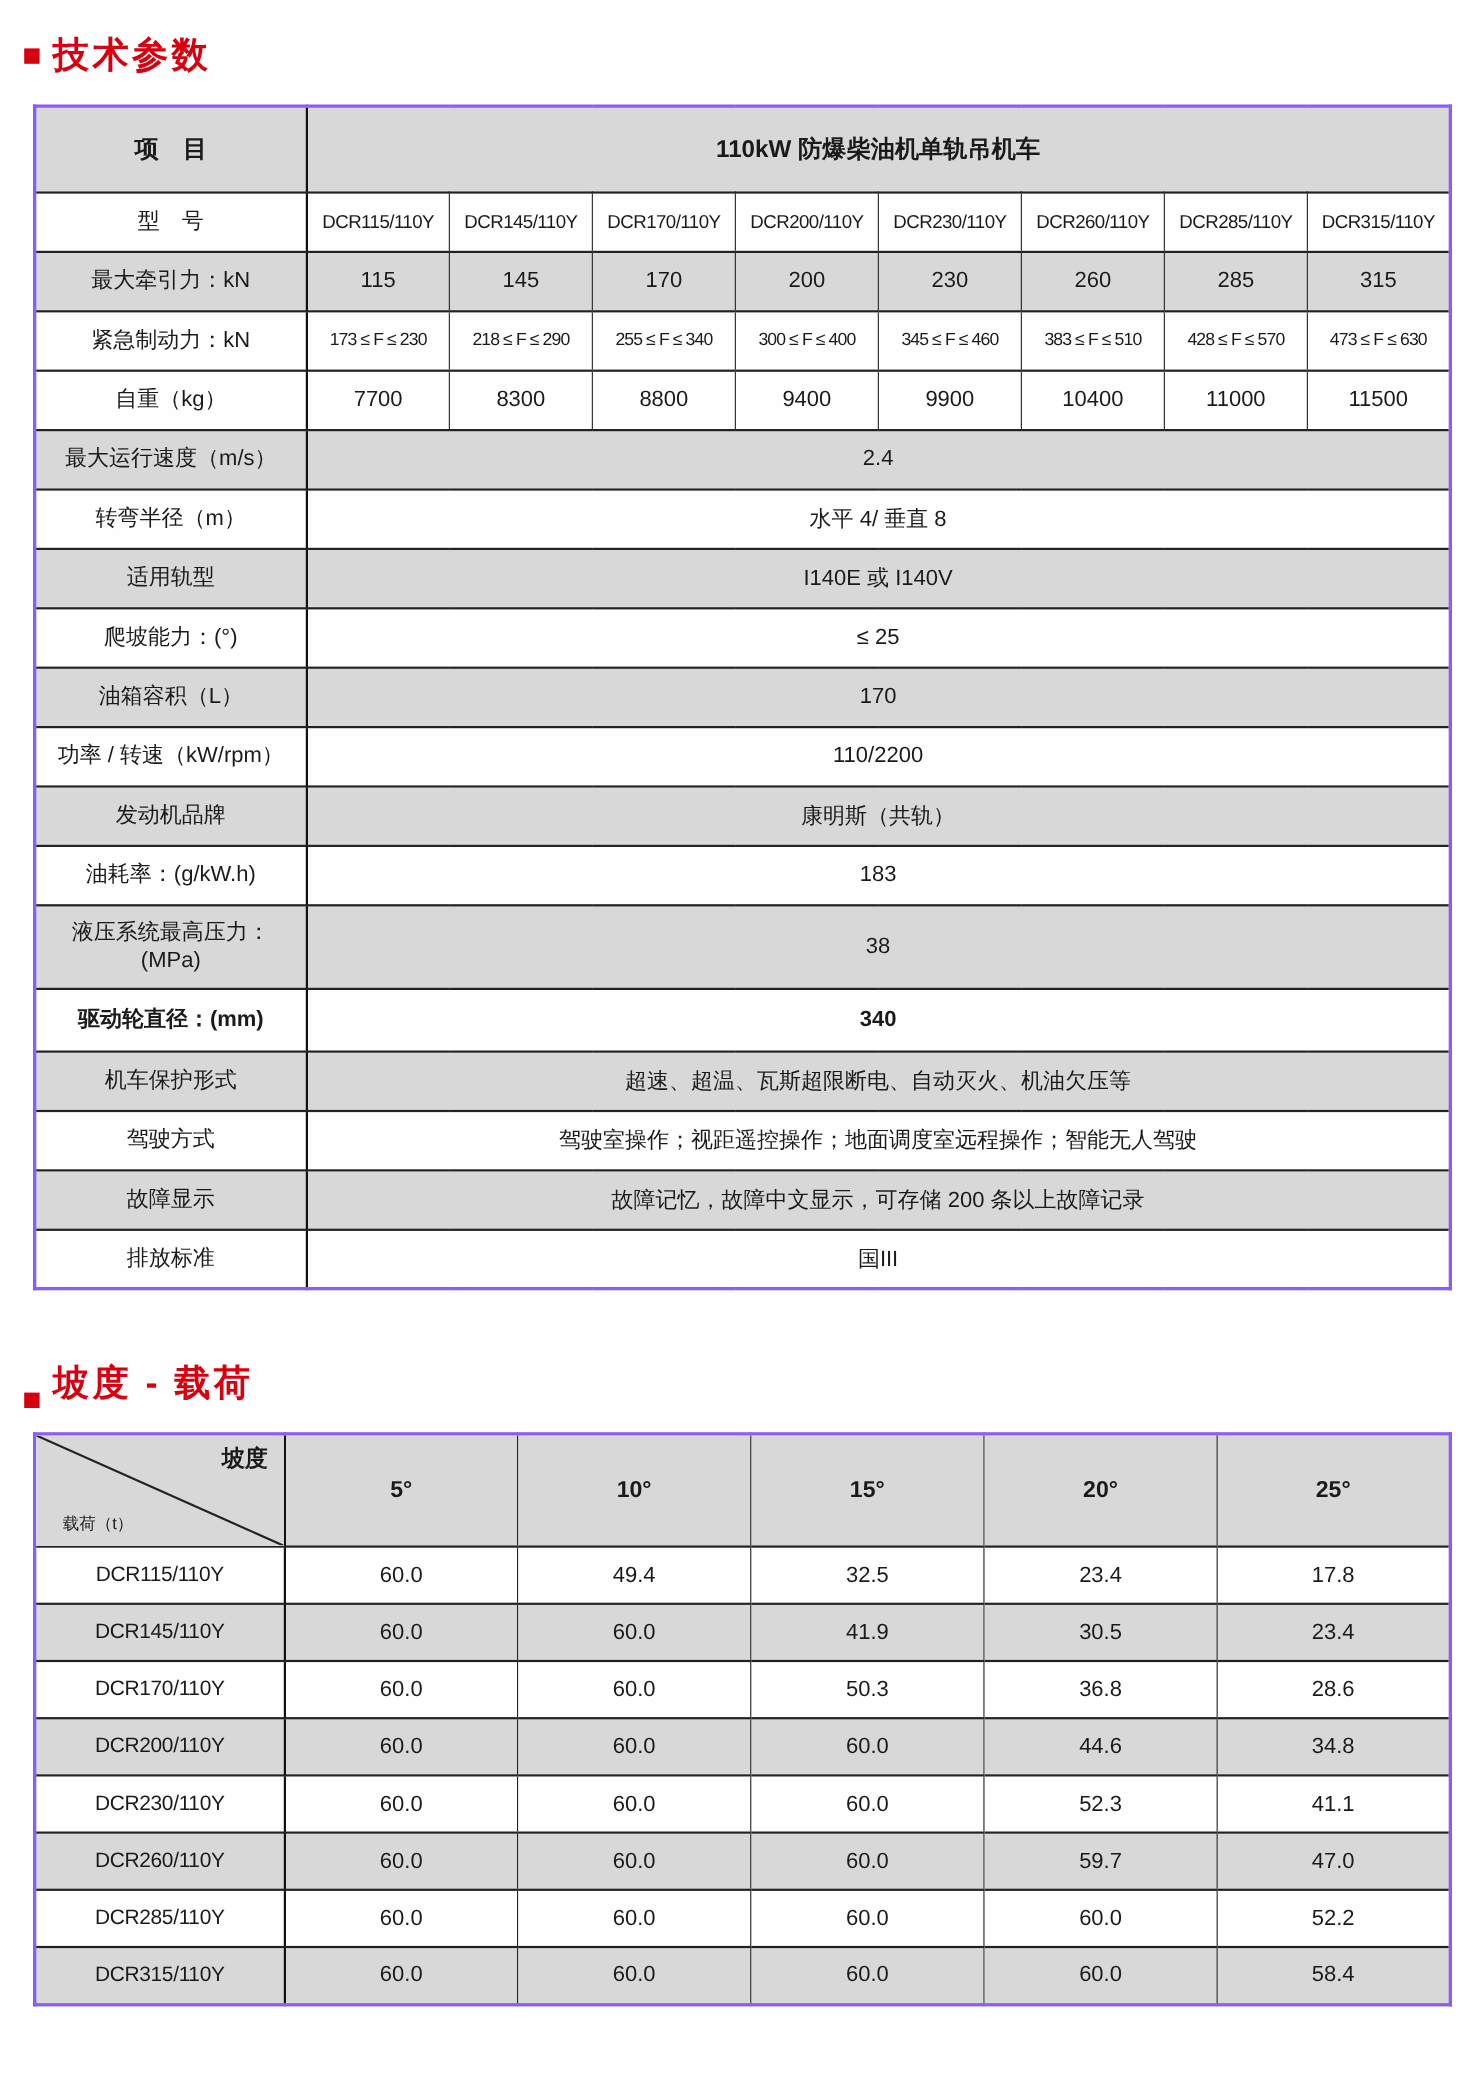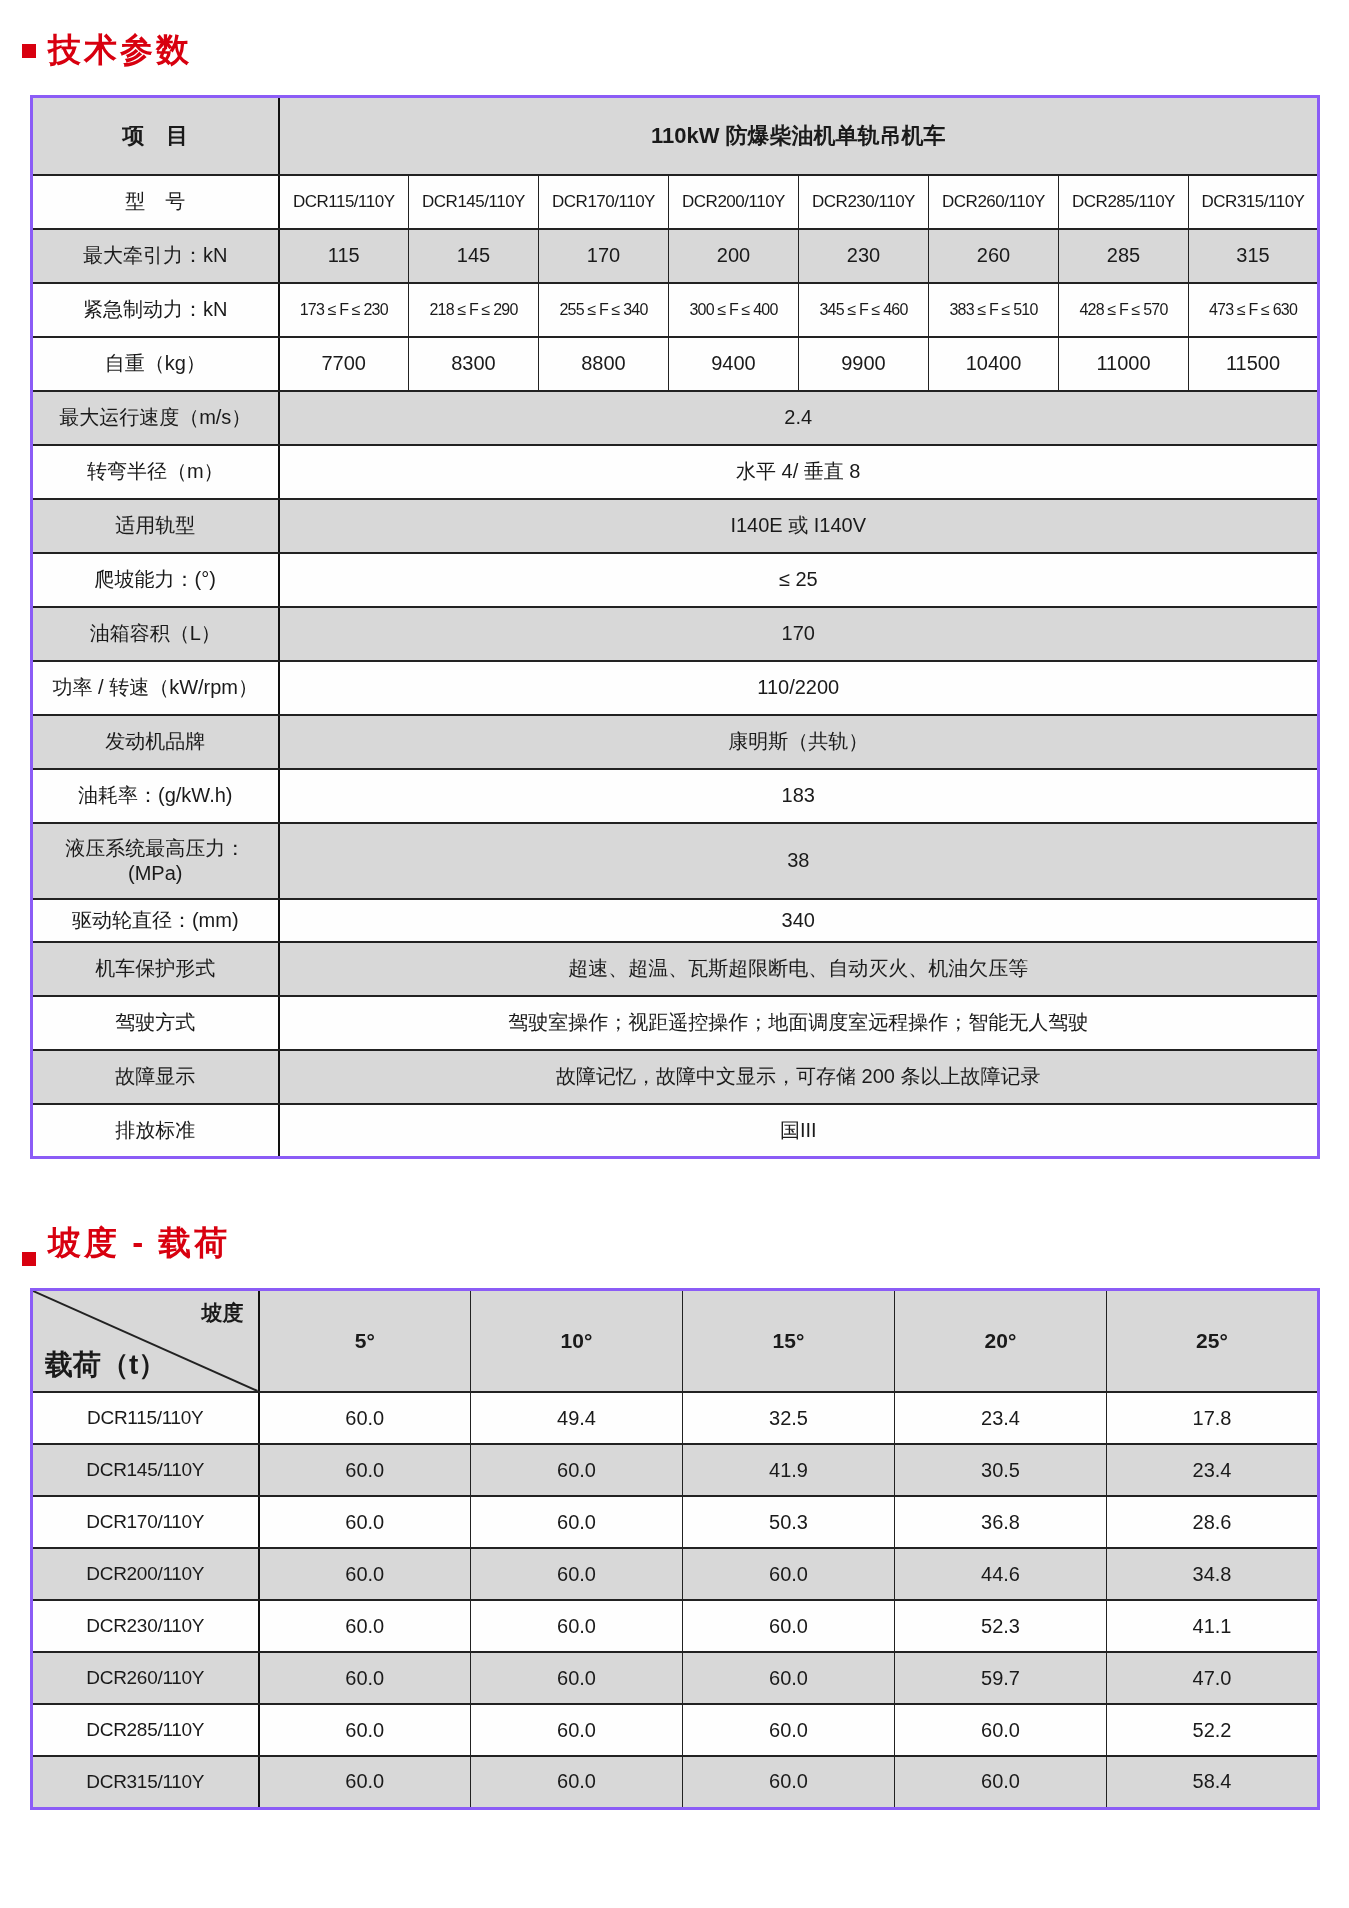--- a/index.html
+++ b/index.html
@@ -28,33 +28,33 @@
     font-size:20px; padding:0 4px; overflow:hidden;
     background:#fefefe;
   }
   table.spec td.label { border-right:2.5px solid #111; white-space:pre-line; line-height:1.25; }
   table.spec tr.g td { background:#d8d8d8; }
 
   
   .t1 tr.r-item { height:78px; }
   .t1 tr.r-std  { height:54px; }
   .t1 tr.r-hyd  { height:76px; }
-  .t1 tr.r-wheel{ height:43px; }
+  .t1 tr.r-wheel{ height:57px;font-weight:bold; }
   .t1 td.item-label { font-weight:bold; font-size:22px; }
   .t1 td.product-title { font-weight:bold; font-size:22px;margin-left:26px; }
   .t1 tr.models td:not(.label) { font-size:17px; letter-spacing:-0.5px; }
   .t1 tr.braking td:not(.label) { font-size:16px; letter-spacing:-0.8px; }
 
   
   .t2 tr.r-head { height:74px; }
   .t2 tr.r-data { height:52px; }
   .t2 td.corner { position:relative; padding:0; }
   .t2 td.corner svg { position:absolute; left:0; top:0; width:100%; height:100%; display:block; }
   .t2 .corner-top { position:absolute; top:9px; right:14px; font-weight:bold; font-size:21px; }
-  .t2 .corner-bottom { position:absolute; bottom:9px; left:12px; font-weight:bold; font-size:28px; }
+  .t2 .corner-bottom { position:absolute; bottom:9px; left:24px; font-weight:normal; font-size:15px; }
   .t2 tr.r-head td.deg { font-weight:bold; font-size:21px; }
   .t2 tr.r-data td.label { font-size:19px; letter-spacing:-0.3px; }
 </style>
 </head>
 <body>
 
 <div class="section-title">
   <span class="bullet"></span>
   <span>技术参数</span>
 </div>

